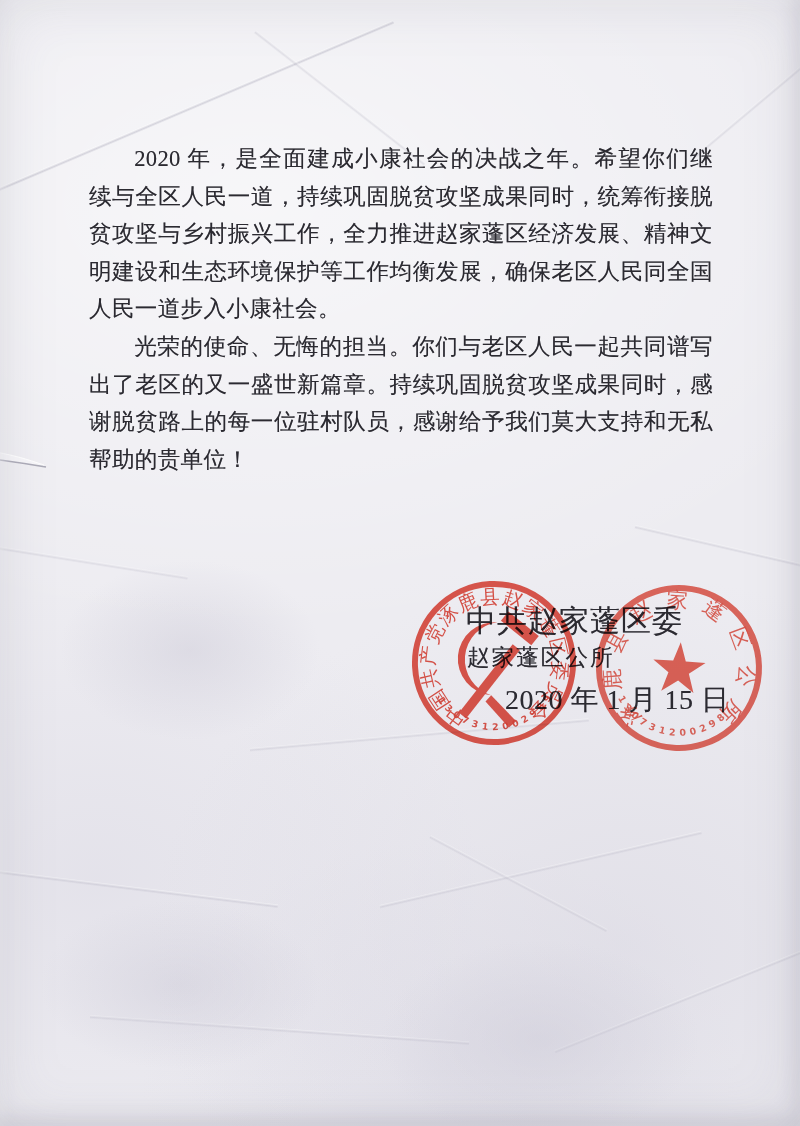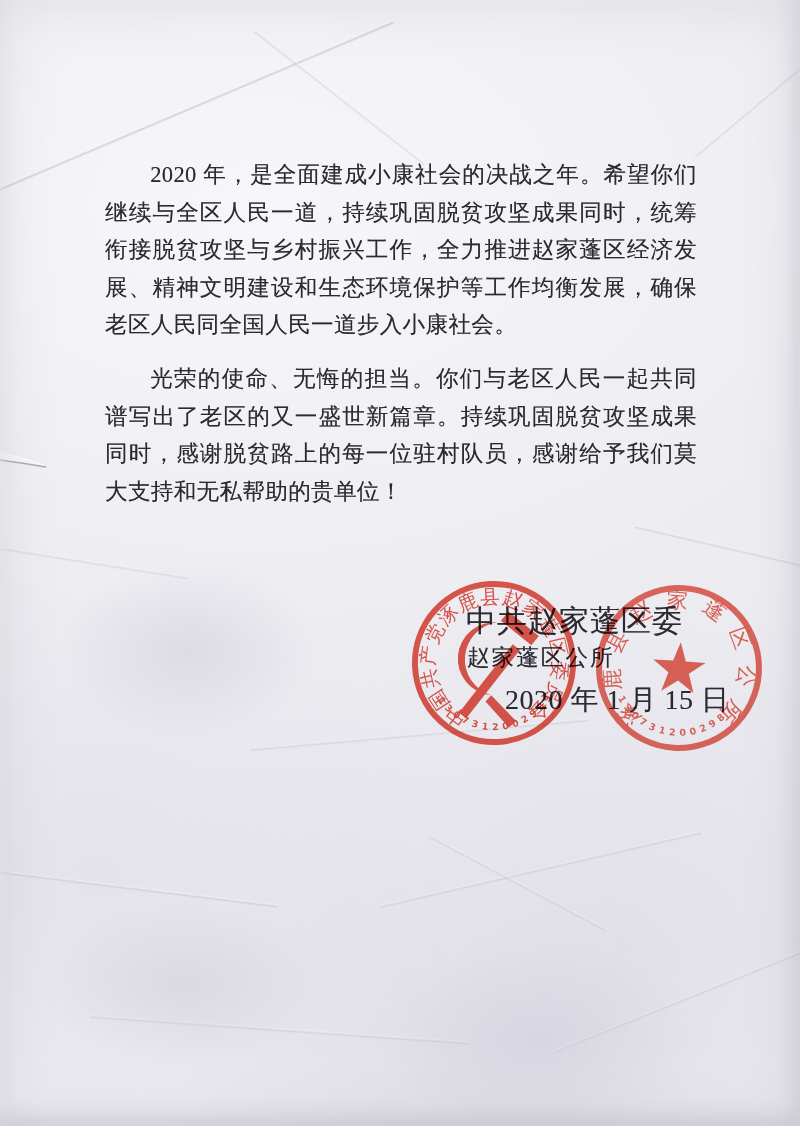--- a/index.html
+++ b/index.html
@@ -26,21 +26,21 @@
   .soft{
     position:absolute;pointer-events:none;border-radius:50%;
     background:radial-gradient(closest-side, rgba(203,201,214,.45), rgba(203,201,214,0));
   }
   .body-text{
     position:absolute;left:89px;top:140px;width:624px;
     font-size:22.6px;line-height:37.6px;color:#2b2a31;
     text-align:justify;letter-spacing:.3px;
     text-shadow:0 0 .6px rgba(43,42,49,.45);
   }
-  .body-text p{margin:16px;text-indent:2em;}
+  .body-text p{margin:0;text-indent:2em;}
   .sig{position:absolute;color:#2b2a31;text-shadow:0 0 .6px rgba(43,42,49,.45);white-space:nowrap;}
   .sig-1{left:466px;top:601px;font-size:30px;letter-spacing:1px;}
   .sig-2{left:467px;top:642px;font-size:22.6px;letter-spacing:2px;}
   .sig-d{left:505px;top:681px;font-size:28px;letter-spacing:.5px;}
   .seal{position:absolute;mix-blend-mode:multiply;opacity:.92;pointer-events:none;}
   .seal-left{left:409px;top:578px;transform:rotate(-3deg);}
   .seal-right{left:593px;top:582px;transform:rotate(4deg);}
   .seal text{font-family:"Liberation Serif","DejaVu Serif",serif;}
   .seal .code{font-family:"DejaVu Sans","Liberation Sans",sans-serif;font-weight:bold;}
   .tear{position:absolute;left:0;top:446px;pointer-events:none;}

